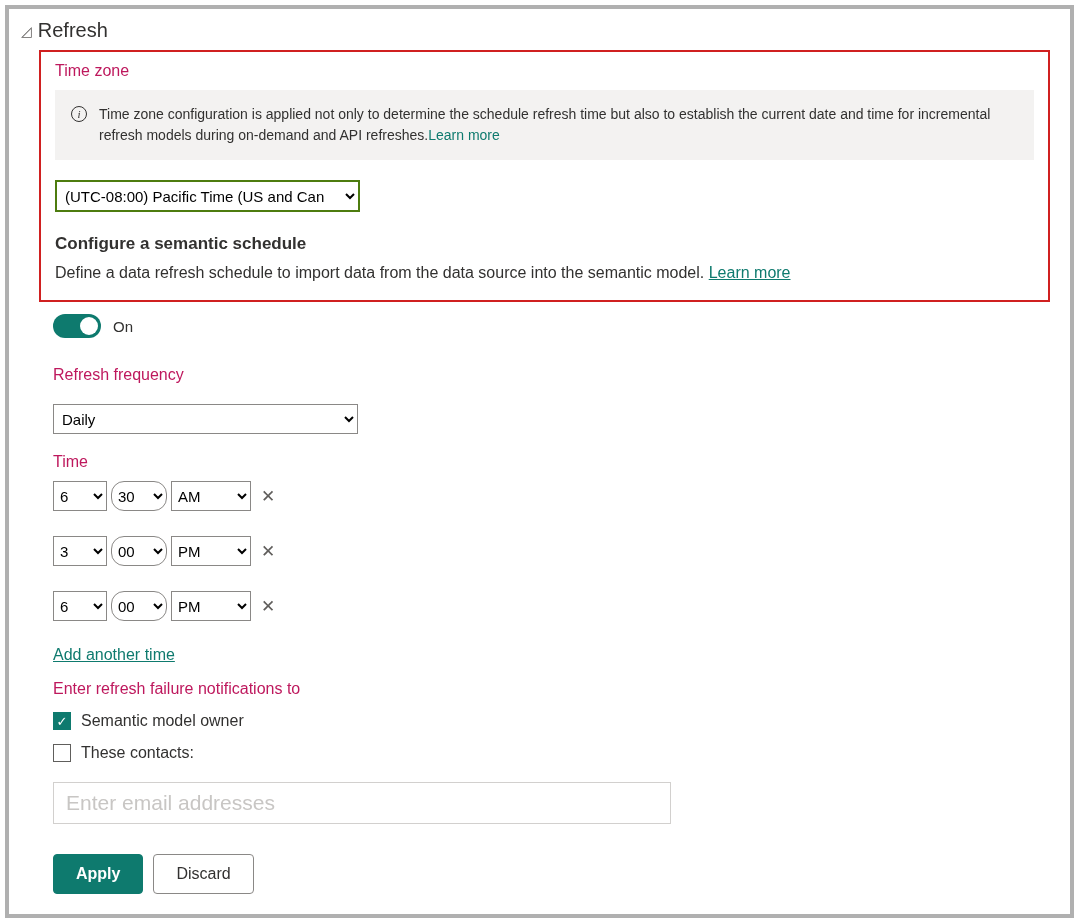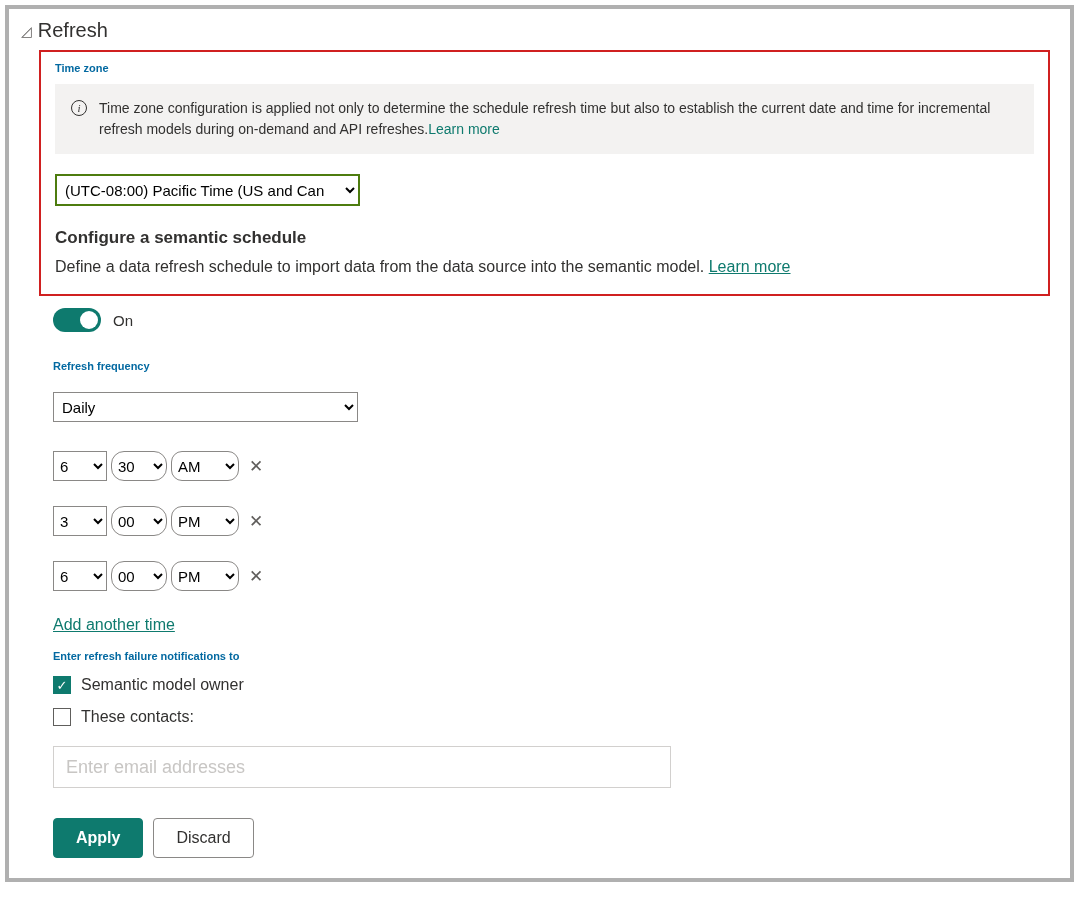--- a/index.html
+++ b/index.html
@@ -32,23 +32,23 @@
       color: #605e5c;
     }
     .highlight-box {
       border: 2px solid #d02020;
       padding: 10px 14px 18px 14px;
       margin-left: 18px;
       margin-right: 8px;
       margin-bottom: 12px;
     }
     .label-heading {
-      font-weight: 700;
-      font-size: 11px;
-      color: #0369a1;
+      font-weight: 400;
+      font-size: 16px;
+      color: #be185d;
       margin-bottom: 10px;
     }
     .info-banner {
       background: #f3f2f1;
       padding: 14px 16px;
       display: flex;
       align-items: flex-start;
       gap: 12px;
       font-size: 14px;
       color: #323130;
@@ -149,21 +149,21 @@
     }
     .time-row select {
       height: 30px;
       font-size: 15px;
       padding: 2px 2px;
       border: 1px solid #8a8886;
       background: #fff;
     }
     .sel-hour { width: 54px; }
     .sel-min { width: 56px; border-radius: 13px; }
-    .sel-ampm { width: 68px; border-radius: 11px; }
+    .sel-ampm { width: 80px; }
     .remove-x {
       font-size: 17px;
       color: #605e5c;
       cursor: pointer;
       padding: 0 2px;
       margin-left: 4px;
     }
     .add-time-link {
       color: #0e7a6e;
       text-decoration: underline;
@@ -192,21 +192,21 @@
     }
     .checkbox.checked {
       background: #0e7a6e;
       border-color: #0e7a6e;
     }
     input.email-input {
       width: 618px;
       height: 42px;
       border: 1px solid #d2d0ce;
       padding: 4px 12px;
-      font-size: 18px;
+      font-size: 21px;
       color: #323130;
       margin-top: 6px;
       margin-bottom: 30px;
     }
     input.email-input::placeholder {
       color: #c8c6c4;
     }
     .button-row {
       display: flex;
       gap: 10px;
@@ -267,20 +267,21 @@
       <div class="toggle-row">
         <div class="toggle"></div>
         <span class="toggle-label">On</span>
       </div>
 
       <div class="label-heading">Refresh frequency</div>
       <select class="freq-select">
         <option>Daily</option>
       </select>
 
+      <div class="label-heading">Time</div>
       <div class="time-rows">
         <div class="time-row">
           <select class="sel-hour"><option>6</option></select>
           <select class="sel-min"><option>30</option></select>
           <select class="sel-ampm"><option>AM</option></select>
           <span class="remove-x">✕</span>
         </div>
         <div class="time-row">
           <select class="sel-hour"><option>3</option></select>
           <select class="sel-min"><option>00</option></select>

